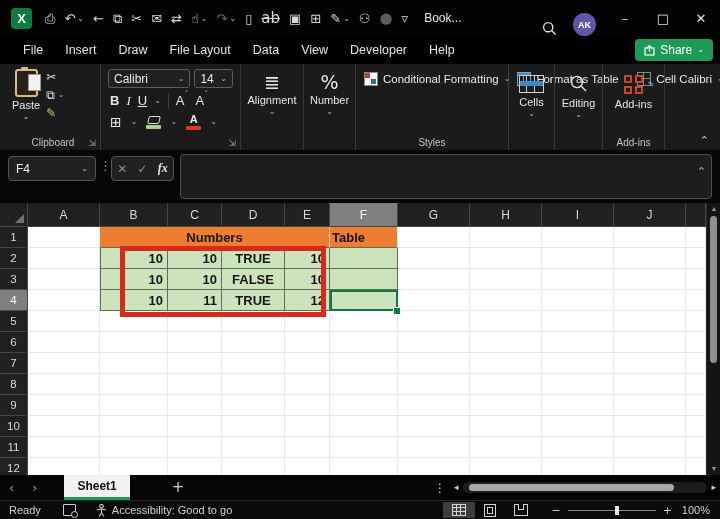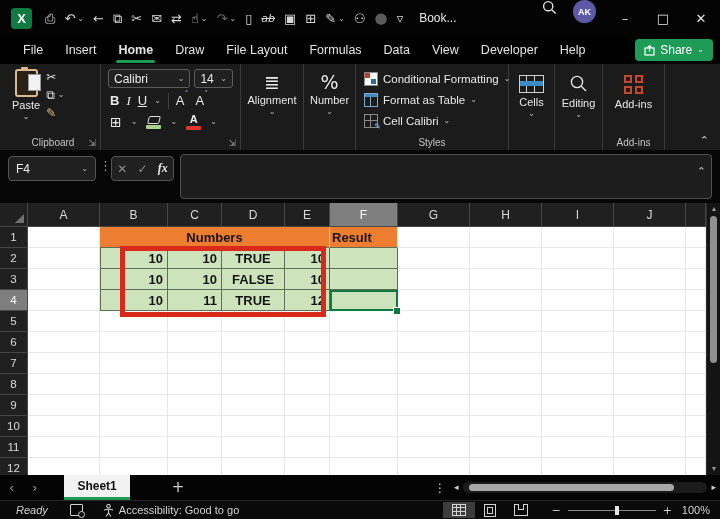--- a/index.html
+++ b/index.html
@@ -8,26 +8,26 @@
   .abs{position:absolute;}
   .glyph{font-family:"DejaVu Sans",sans-serif;line-height:1;}
 
   
   .titlebar{left:0;top:0;width:720px;height:36px;background:#030303;display:flex;align-items:center;}
   .logo{width:21px;height:21px;margin:0 9px 0 11px;background:#0f7b41;border-radius:4px;color:#fff;
         font-weight:bold;font-size:13px;display:flex;align-items:center;justify-content:center;}
   .qat{display:flex;align-items:center;gap:1px;}
   .qat-btn{display:flex;align-items:center;padding:3px 4px;border-radius:4px;color:#d9d9d9;cursor:default;}
   .qat-glyph{font-family:"DejaVu Sans",sans-serif;font-size:13px;line-height:1;}
-  .qat-glyph.strike{text-decoration:line-through;font-size:11px;font-style:italic;}
+  .qat-glyph.strike{text-decoration:line-through;font-size:15px;}
   .qat-glyph.muted{color:#5c5c5c;font-size:15px;}
   .qat-btn.disabled{color:#686868;}
   .qat-chev{font-size:8px;color:#bdbdbd;margin-left:2px;font-family:"DejaVu Sans",sans-serif;}
   .tb-title{color:#e8e8e8;font-size:12px;margin-left:12px;white-space:nowrap;}
-  .tb-right{margin-left:auto;display:flex;align-items:flex-start;height:36px;}
+  .tb-right{margin-left:auto;display:flex;align-items:flex-end;height:36px;}
   .search-btn{padding:0 16px;display:flex;align-items:center;}
   .avatar{width:23px;height:23px;border-radius:50%;background:#5d59a6;color:#fff;font-size:9px;font-weight:bold;
           display:flex;align-items:center;justify-content:center;margin-right:10px;}
   .win-btn{width:38px;height:36px;display:flex;align-items:center;justify-content:center;color:#e3e3e3;font-size:13px;}
 
   
   .tabrow{left:0;top:36px;width:720px;height:28px;background:#000;display:flex;align-items:stretch;padding-left:12px;box-sizing:border-box;}
   .tab{padding:0 11px;display:flex;align-items:center;color:#e4e4e4;font-size:12.5px;position:relative;white-space:nowrap;}
   .tab.active{font-weight:bold;}
   .tab.active::after{content:"";position:absolute;left:9px;right:9px;bottom:1px;height:3px;background:#1d9b53;border-radius:2px;}
@@ -70,21 +70,21 @@
   .fill-ico{display:flex;flex-direction:column;align-items:center;}
   .bucket{width:12px;height:8px;border:1.5px solid #ddd;transform:skewX(-14deg);border-radius:2px;box-sizing:border-box;}
   .bar{width:15px;height:4px;border-radius:1px;margin-top:1px;}
   .fc-ico{display:flex;flex-direction:column;align-items:center;font-size:11px;font-weight:bold;color:#f0f0f0;line-height:1;}
 
   .collapsed{display:flex;flex-direction:column;align-items:center;padding-top:4px;color:#e6e6e6;gap:2px;}
   .collapsed .big-ico{font-size:19px;color:#e8e8e8;}
   .collapsed .lbl{font-size:11px;}
   .collapsed .chev{font-size:8px;color:#bdbdbd;}
 
-  .styles-col{display:flex;flex-direction:column;gap:7px;padding:3px 6px;font-size:11.5px;color:#e8e8e8;}
+  .styles-col{display:flex;flex-direction:row;gap:7px;padding:3px 6px;font-size:11.5px;color:#e8e8e8;}
   .styles-row{display:flex;align-items:center;gap:5px;white-space:nowrap;}
   .cf-ico{width:12px;height:12px;border:1px solid #8a8a8a;background:#fff;flex:none;
           background-image:linear-gradient(#bf3b2b,#bf3b2b),linear-gradient(#2d6ca2,#2d6ca2);
           background-size:5px 5px;background-position:0 0,6px 6px;background-repeat:no-repeat;}
   .ft-ico{width:12px;height:12px;border:1px solid #7fa7c9;flex:none;
           background:linear-gradient(#3f8fc4 0 3px,transparent 3px),
                      linear-gradient(90deg,transparent 5px,#7fa7c9 5px 6px,transparent 6px);}
   .cs-ico{width:12px;height:12px;border:1px solid #8a8a8a;flex:none;position:relative;
           background:linear-gradient(transparent 5px,#8a8a8a 5px 6px,transparent 6px),
                      linear-gradient(90deg,transparent 5px,#8a8a8a 5px 6px,transparent 6px);}
@@ -146,21 +146,21 @@
   .add-sheet{color:#cfcfcf;margin-left:42px;font-size:15px;}
   .sdots{margin-left:auto;color:#cfcfcf;font-size:12px;padding:0 8px;}
   .hscroll{display:flex;align-items:center;width:262px;margin-right:4px;gap:4px;}
   .hs-arrow{color:#cfcfcf;font-size:9px;}
   .htrack{flex:1;height:11px;background:#1c1c1c;border-radius:6px;position:relative;}
   .hthumb{position:absolute;left:6px;top:2px;height:7px;width:205px;background:#a8a8a8;border-radius:4px;}
 
   
   .statusbar{left:0;top:500px;width:720px;height:19px;background:#0a0a0a;border-top:1px solid #262626;box-sizing:border-box;
              display:flex;align-items:center;font-size:11px;color:#d2d2d2;}
-  .sb-ready{margin-left:16px;font-style:italic;}
+  .sb-ready{margin-left:9px;}
   .macro-ico{width:11px;height:10px;border:1px solid #cfcfcf;border-radius:1px;position:relative;margin-left:22px;}
   .macro-ico::after{content:"";position:absolute;right:-3px;bottom:-3px;width:5px;height:5px;border:1px solid #cfcfcf;
                     border-radius:50%;background:#0a0a0a;}
   .acc-wrap{display:flex;align-items:center;gap:5px;margin-left:20px;}
   .sb-right{margin-left:auto;display:flex;align-items:center;}
   .sb-btn{padding:2px 9px;display:flex;align-items:center;}
   .sb-btn.active{background:#3d3d3d;}
   .v-normal{width:12px;height:10px;border:1px solid #d4d4d4;
             background:linear-gradient(90deg,transparent 3px,#d4d4d4 3px 4px,transparent 4px 7px,#d4d4d4 7px 8px,transparent 8px),
                        linear-gradient(transparent 2px,#d4d4d4 2px 3px,transparent 3px 6px,#d4d4d4 6px 7px,transparent 7px);}
@@ -248,24 +248,22 @@
       <div class="avatar">AK</div>
       <div class="win-btn glyph">–</div>
       <div class="win-btn glyph">□</div>
       <div class="win-btn glyph">✕</div>
     </div>
   </div>
 
   <div class="abs tabrow">
       <div class="tab">File</div>
       <div class="tab">Insert</div>
-      <div class="tab active">Home</div>
       <div class="tab">Draw</div>
       <div class="tab">File Layout</div>
-      <div class="tab">Formulas</div>
       <div class="tab">Data</div>
       <div class="tab">View</div>
       <div class="tab">Developer</div>
       <div class="tab">Help</div>
     </div>
   <div class="share-btn">
     <svg width="11" height="11" viewBox="0 0 11 11">
       <rect x="1" y="3" width="9" height="7" fill="none" stroke="#fff" stroke-width="1.2"></rect>
       <line x1="5.5" y1="6.5" x2="5.5" y2="0.8" stroke="#fff" stroke-width="1.2"></line>
       <path d="M3.4 2.6 L5.5 0.6 L7.6 2.6" fill="none" stroke="#fff" stroke-width="1.2"></path>
@@ -440,21 +438,21 @@
         <div class="gh" style="width: 72px;">G</div>
         <div class="gh" style="width: 72px;">H</div>
         <div class="gh" style="width: 72px;">I</div>
         <div class="gh" style="width: 72px;">J</div>
         <div class="gh" style="width: 20px;"></div>
       </div>
       <div class="grow">
         <div class="rh">1</div>
         <div class="cell" style="width: 72px;"></div>
         <div class="cell orange merged" style="width: 230px;">Numbers</div>
-        <div class="cell orange result" style="width: 68px;">Result</div>
+        <div class="cell orange result" style="width: 68px;">Table</div>
         <div class="cell" style="width: 72px;"></div>
         <div class="cell" style="width: 72px;"></div>
         <div class="cell" style="width: 72px;"></div>
         <div class="cell" style="width: 72px;"></div>
         <div class="cell" style="width: 20px;"></div>
       </div>
       <div class="grow">
         <div class="rh">2</div>
         <div class="cell" style="width: 72px;"></div>
         <div class="cell green gl num" style="width: 68px;">10</div>

